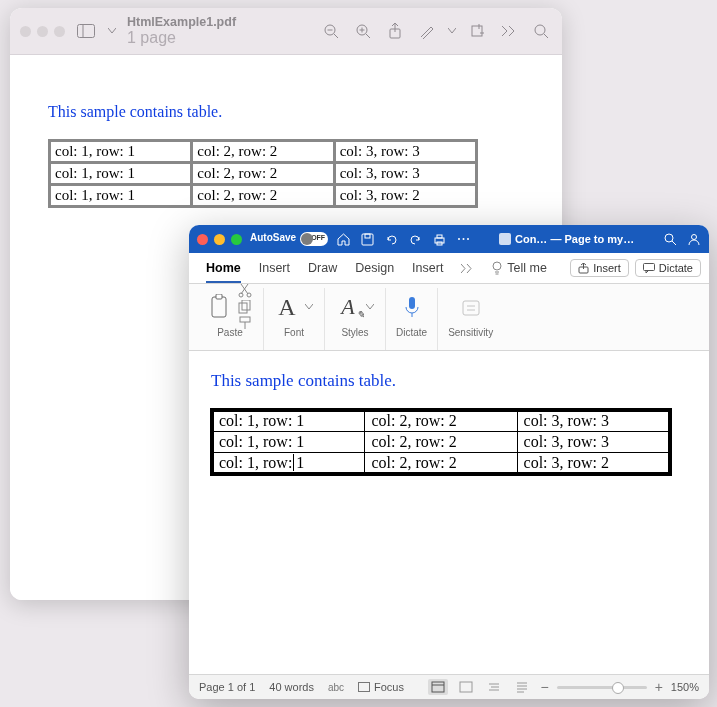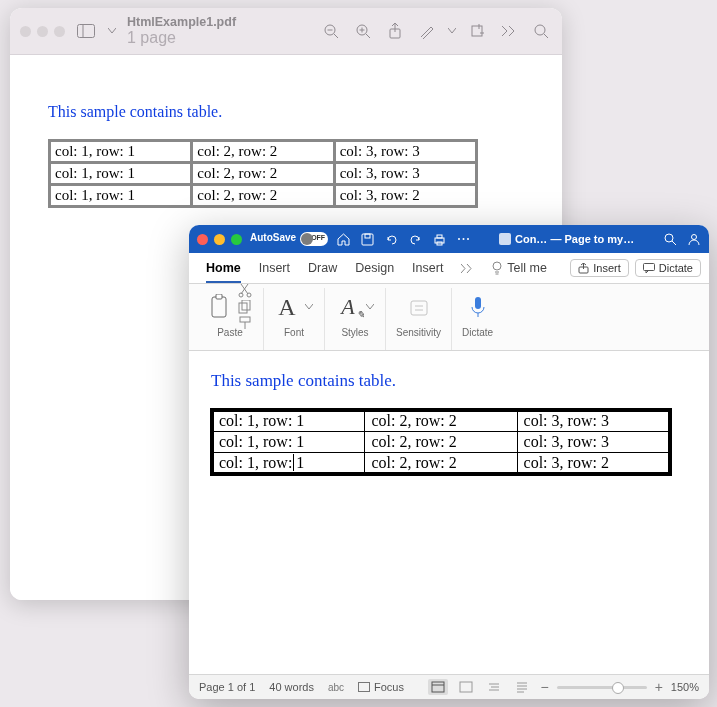--- a/index.html
+++ b/index.html
@@ -345,42 +345,42 @@
         <div class="ric" style="width:10px;">
               <svg width="8" height="6">
                 <polyline points="0,0 4,5 8,0" fill="none" stroke="#888"></polyline>
               </svg>
             </div>
       </div>
       <div class="lbl">Styles</div>
     </div>
     <div class="rgrp">
       <div class="iconrow">
+        <div class="ric">
+              <svg width="18" height="24">
+                <rect x="6" y="2" width="6" height="12" rx="3" fill="#3b7ddd"></rect>
+                <path d="M3 12 A6 6 0 0 0 15 12" fill="none" stroke="#3b7ddd"></path>
+                <line x1="9" y1="18" x2="9" y2="22" stroke="#3b7ddd"></line>
+              </svg>
+            </div>
+      </div>
+      <div class="lbl">Dictate</div>
+    </div>
+    <div class="rgrp">
+      <div class="iconrow">
         <div class="ric dim">
               <svg width="20" height="20">
                 <rect x="2" y="4" width="16" height="14" rx="2" fill="none" stroke="#c4c4c4"></rect>
                 <line x1="6" y1="9" x2="14" y2="9" stroke="#c4c4c4"></line>
                 <line x1="6" y1="13" x2="14" y2="13" stroke="#c4c4c4"></line>
               </svg>
             </div>
       </div>
       <div class="lbl dim">Sensitivity</div>
     </div>
-    <div class="rgrp">
-      <div class="iconrow">
-        <div class="ric">
-              <svg width="18" height="24">
-                <rect x="6" y="2" width="6" height="12" rx="3" fill="#3b7ddd"></rect>
-                <path d="M3 12 A6 6 0 0 0 15 12" fill="none" stroke="#3b7ddd"></path>
-                <line x1="9" y1="18" x2="9" y2="22" stroke="#3b7ddd"></line>
-              </svg>
-            </div>
-      </div>
-      <div class="lbl">Dictate</div>
-    </div>
   </div>
 
   <div class="word-doc">
     <div class="blue-title" style="font-size:17px;margin-bottom:18px;">This sample contains table.</div>
     <table class="word-table">
       <tbody>
             <tr>
               <td>col: 1, row: 1</td>
               <td>col: 2, row: 2</td>
               <td>col: 3, row: 3</td>

